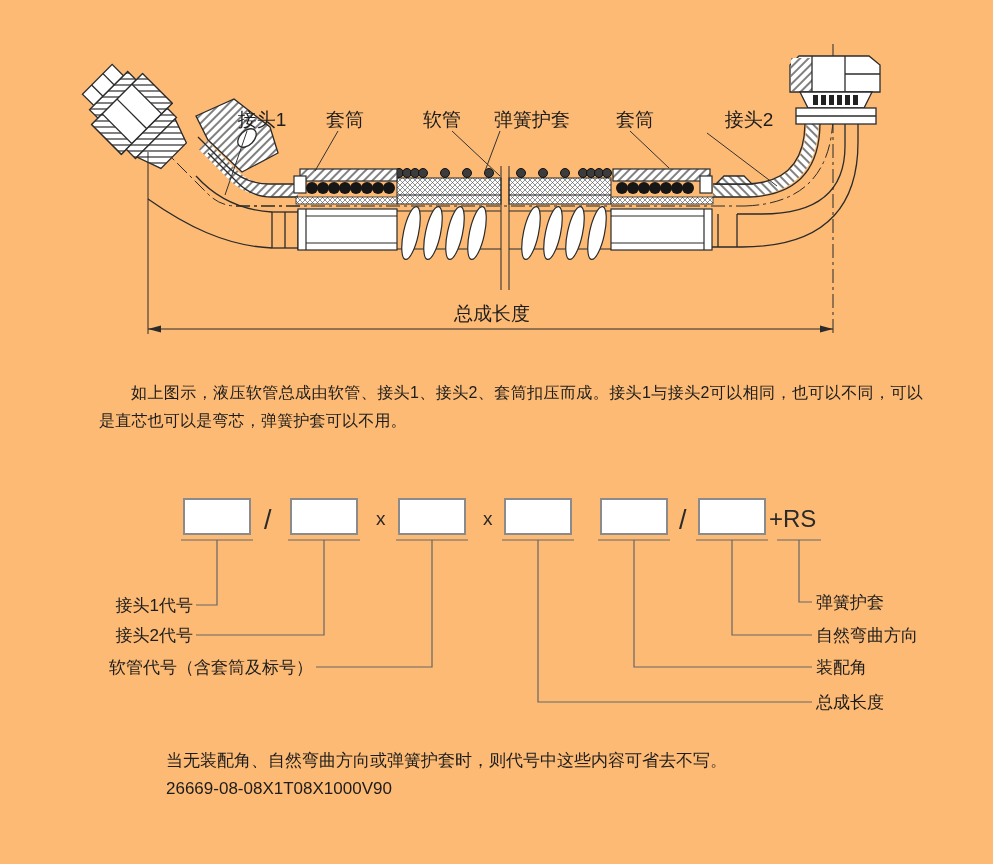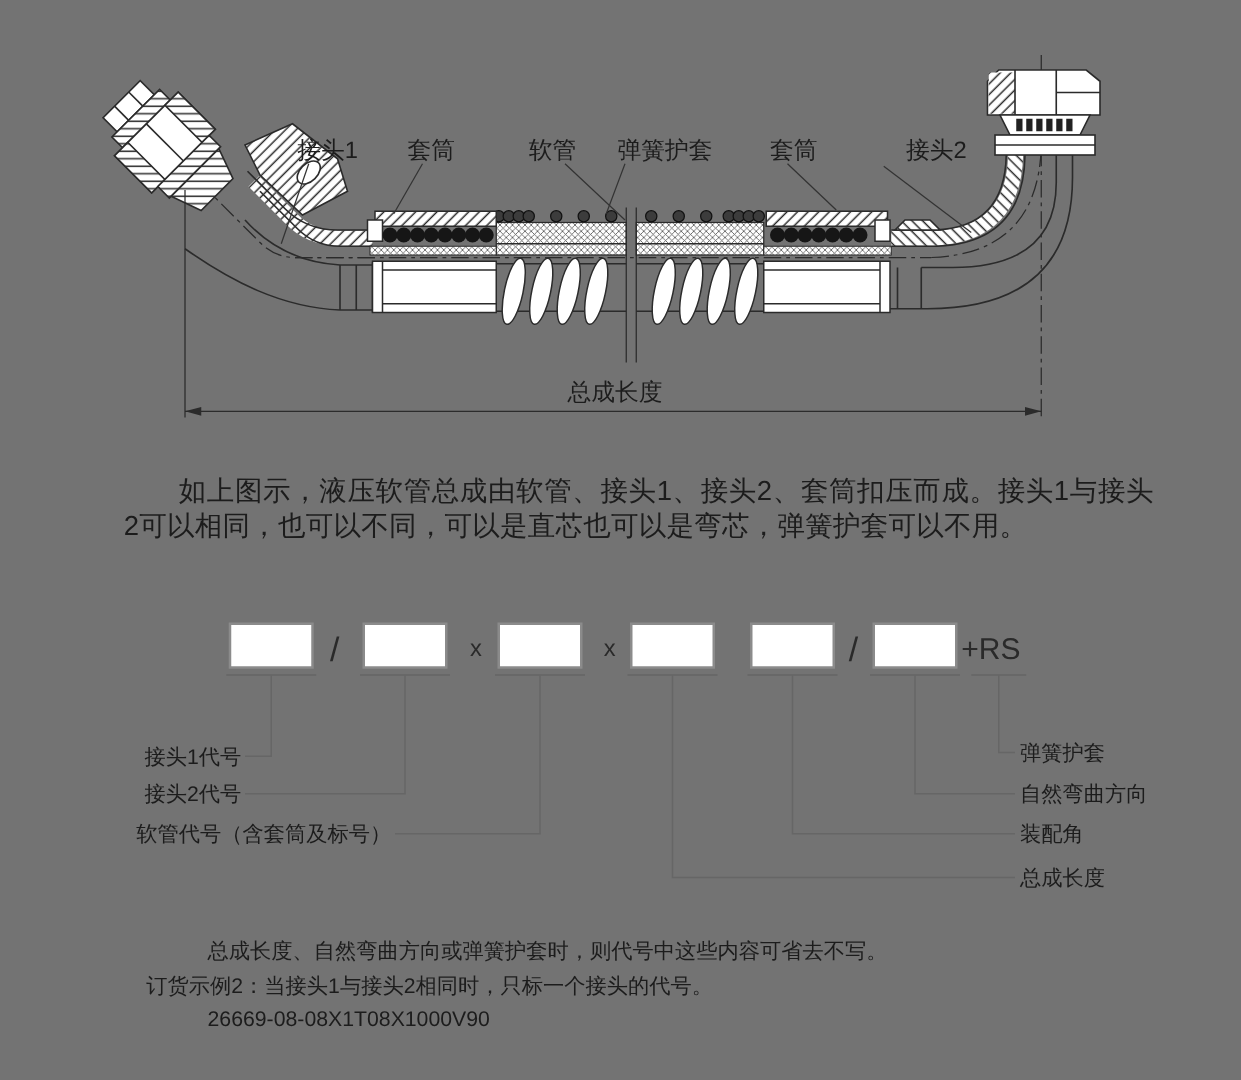--- a/index.html
+++ b/index.html
@@ -1,22 +1,22 @@
 <!DOCTYPE html>
 <html><head>
 <meta charset="utf-8">
 <style>
   html,body{margin:0;padding:0;background:#fff}
   body{width:993px;height:864px;font-family:"Liberation Sans","DejaVu Sans",sans-serif;color:#1c1c1c}
-  .page{position:relative;width:993px;height:864px;background:#737373;overflow:hidden}
+  .page{position:relative;width:993px;height:864px;background:#fdba74;overflow:hidden}
   svg{position:absolute;left:0}
   svg text{font-family:"Liberation Sans","DejaVu Sans",sans-serif}
   .drawing{top:0}
   .codesvg{top:490px}
-  .para1{position:absolute;left:99px;top:379px;width:824px;font-size:22px;line-height:28px;
+  .para1{position:absolute;left:99px;top:379px;width:824px;font-size:16px;line-height:28px;
          text-indent:2em;text-align:justify;letter-spacing:.2px}
   .para2{position:absolute;left:135px;top:449px;font-size:17px}
   .examples{position:absolute;left:117px;top:747px;font-size:17px;line-height:27.5px}
   .examples .ind{padding-left:49px}
   .flabel{font-size:19px;fill:#1c1c1c}
   .dlabel{font-size:17px;fill:#1c1c1c}
   .sep{font-size:27px;fill:#2a2a2a}
   .sepx{font-size:19px;fill:#2a2a2a}
   .seprs{font-size:24px;fill:#2a2a2a}
 </style>
@@ -256,18 +256,17 @@
 
     <g text-anchor="start">
       <text class="dlabel" x="816" y="118">弹簧护套</text>
       <text class="dlabel" x="816" y="151">自然弯曲方向</text>
       <text class="dlabel" x="816" y="183">装配角</text>
       <text class="dlabel" x="816" y="218">总成长度</text>
     </g>
   </svg>
 
   <div class="examples">
-    <div class="ind">总成长度、自然弯曲方向或弹簧护套时，则代号中这些内容可省去不写。</div>
-    <div>订货示例2：当接头1与接头2相同时，只标一个接头的代号。</div>
+    <div class="ind">当无装配角、自然弯曲方向或弹簧护套时，则代号中这些内容可省去不写。</div>
     <div class="ind">26669-08-08X1T08X1000V90</div>
   </div>
 
 </div>
 
 </body></html>

